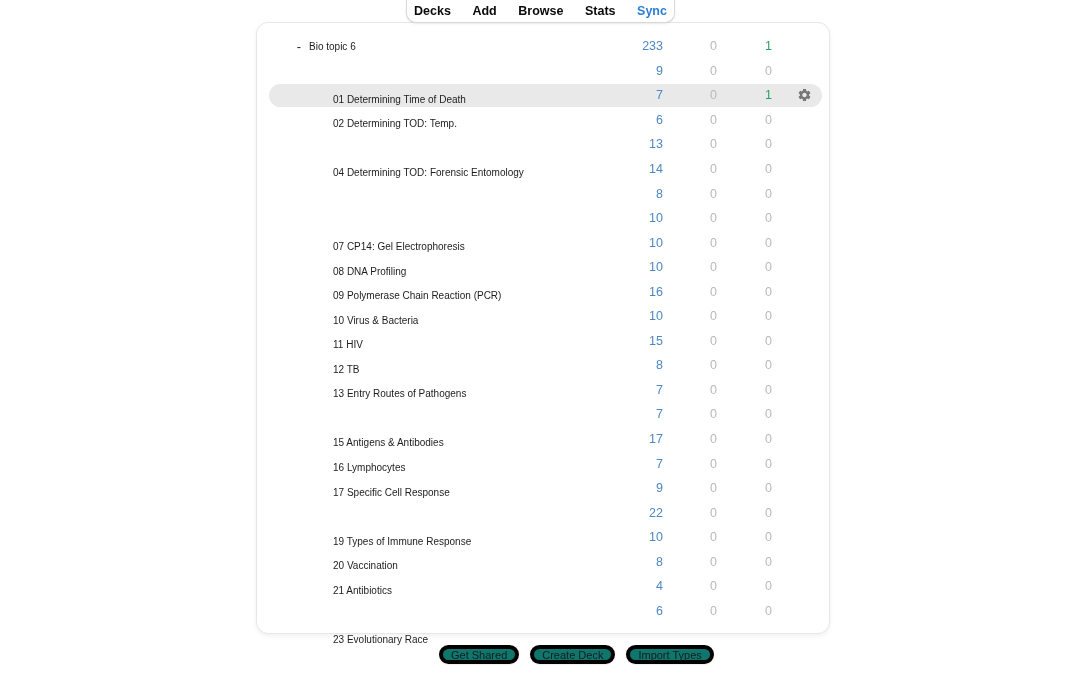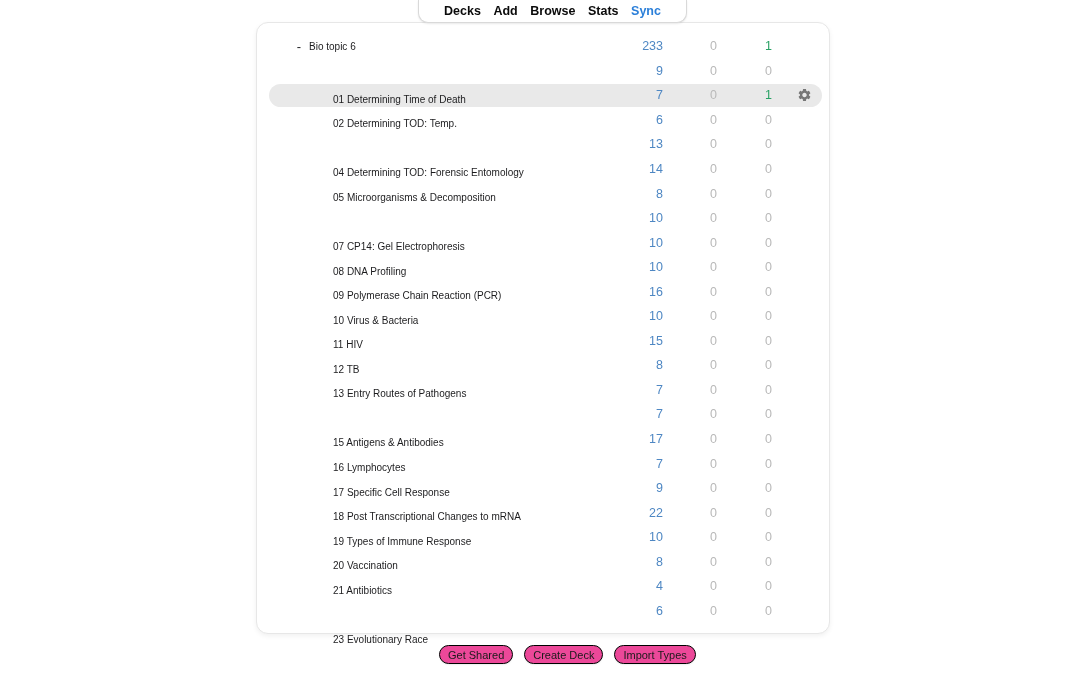--- a/index.html
+++ b/index.html
@@ -11,23 +11,22 @@
   }
   
   .tabbar {
     position: absolute; left: 406px; top: 0; width: 269px; height: 23px;
     box-sizing: border-box;
     background: #ffffff;
     border: 1px solid #d9d9d9; border-top: none;
     border-radius: 0 0 10px 10px;
     box-shadow: 0 1px 2px rgba(0,0,0,0.09);
     display: flex; align-items: center; justify-content: space-between;
-    padding: 0 25px;
+    padding: 0 7px;
     z-index: 5;
-    margin-left: 12px;
   }
   .tab {
     font-size: 12.5px; font-weight: bold; color: #0a0a0a;
     white-space: nowrap; cursor: default; line-height: 23px;
   }
   .tab.active { color: #2b7fd9; }
 
   
   .panel {
     position: absolute; left: 256px; top: 22px; width: 574px; height: 612px;
@@ -71,22 +70,22 @@
 
   
   .footer {
     position: absolute; left: 439px; top: 645px;
     display: flex; gap: 11px;
   }
   .fbtn {
     height: 19px; padding: 0 8px;
     box-sizing: border-box;
     font-family: inherit; font-size: 11px; color: #1a1a1a;
-    background: #ec4899;
-    border: 1px solid #000000; border-radius: 9.5px;
+    background: #0f766e;
+    border: 4px solid #000000; border-radius: 9.5px;
     box-shadow: 0 1px 1.5px rgba(0,0,0,0.07);
     display: flex; align-items: center;
     white-space: nowrap; cursor: pointer;
   }
 </style>
 </head>
 <body>
 
 <div class="tabbar">
     <div class="tab">Decks</div>
@@ -125,21 +124,20 @@
       <span class="cnt c2 gray">0</span>
       <span class="cnt c3 gray">0</span>
     </div>
     <div class="row child">
       <a class="name">04 Determining TOD: Forensic Entomology</a>
       <span class="cnt c1 blue">13</span>
       <span class="cnt c2 gray">0</span>
       <span class="cnt c3 gray">0</span>
     </div>
     <div class="row child">
-      <a class="name">05 Microorganisms &amp; Decomposition</a>
       <span class="cnt c1 blue">14</span>
       <span class="cnt c2 gray">0</span>
       <span class="cnt c3 gray">0</span>
     </div>
     <div class="row child">
       <span class="cnt c1 blue">8</span>
       <span class="cnt c2 gray">0</span>
       <span class="cnt c3 gray">0</span>
     </div>
     <div class="row child">
@@ -201,21 +199,20 @@
       <span class="cnt c2 gray">0</span>
       <span class="cnt c3 gray">0</span>
     </div>
     <div class="row child">
       <a class="name">17 Specific Cell Response</a>
       <span class="cnt c1 blue">7</span>
       <span class="cnt c2 gray">0</span>
       <span class="cnt c3 gray">0</span>
     </div>
     <div class="row child">
-      <a class="name">18 Post Transcriptional Changes to mRNA</a>
       <span class="cnt c1 blue">9</span>
       <span class="cnt c2 gray">0</span>
       <span class="cnt c3 gray">0</span>
     </div>
     <div class="row child">
       <a class="name">19 Types of Immune Response</a>
       <span class="cnt c1 blue">22</span>
       <span class="cnt c2 gray">0</span>
       <span class="cnt c3 gray">0</span>
     </div>

